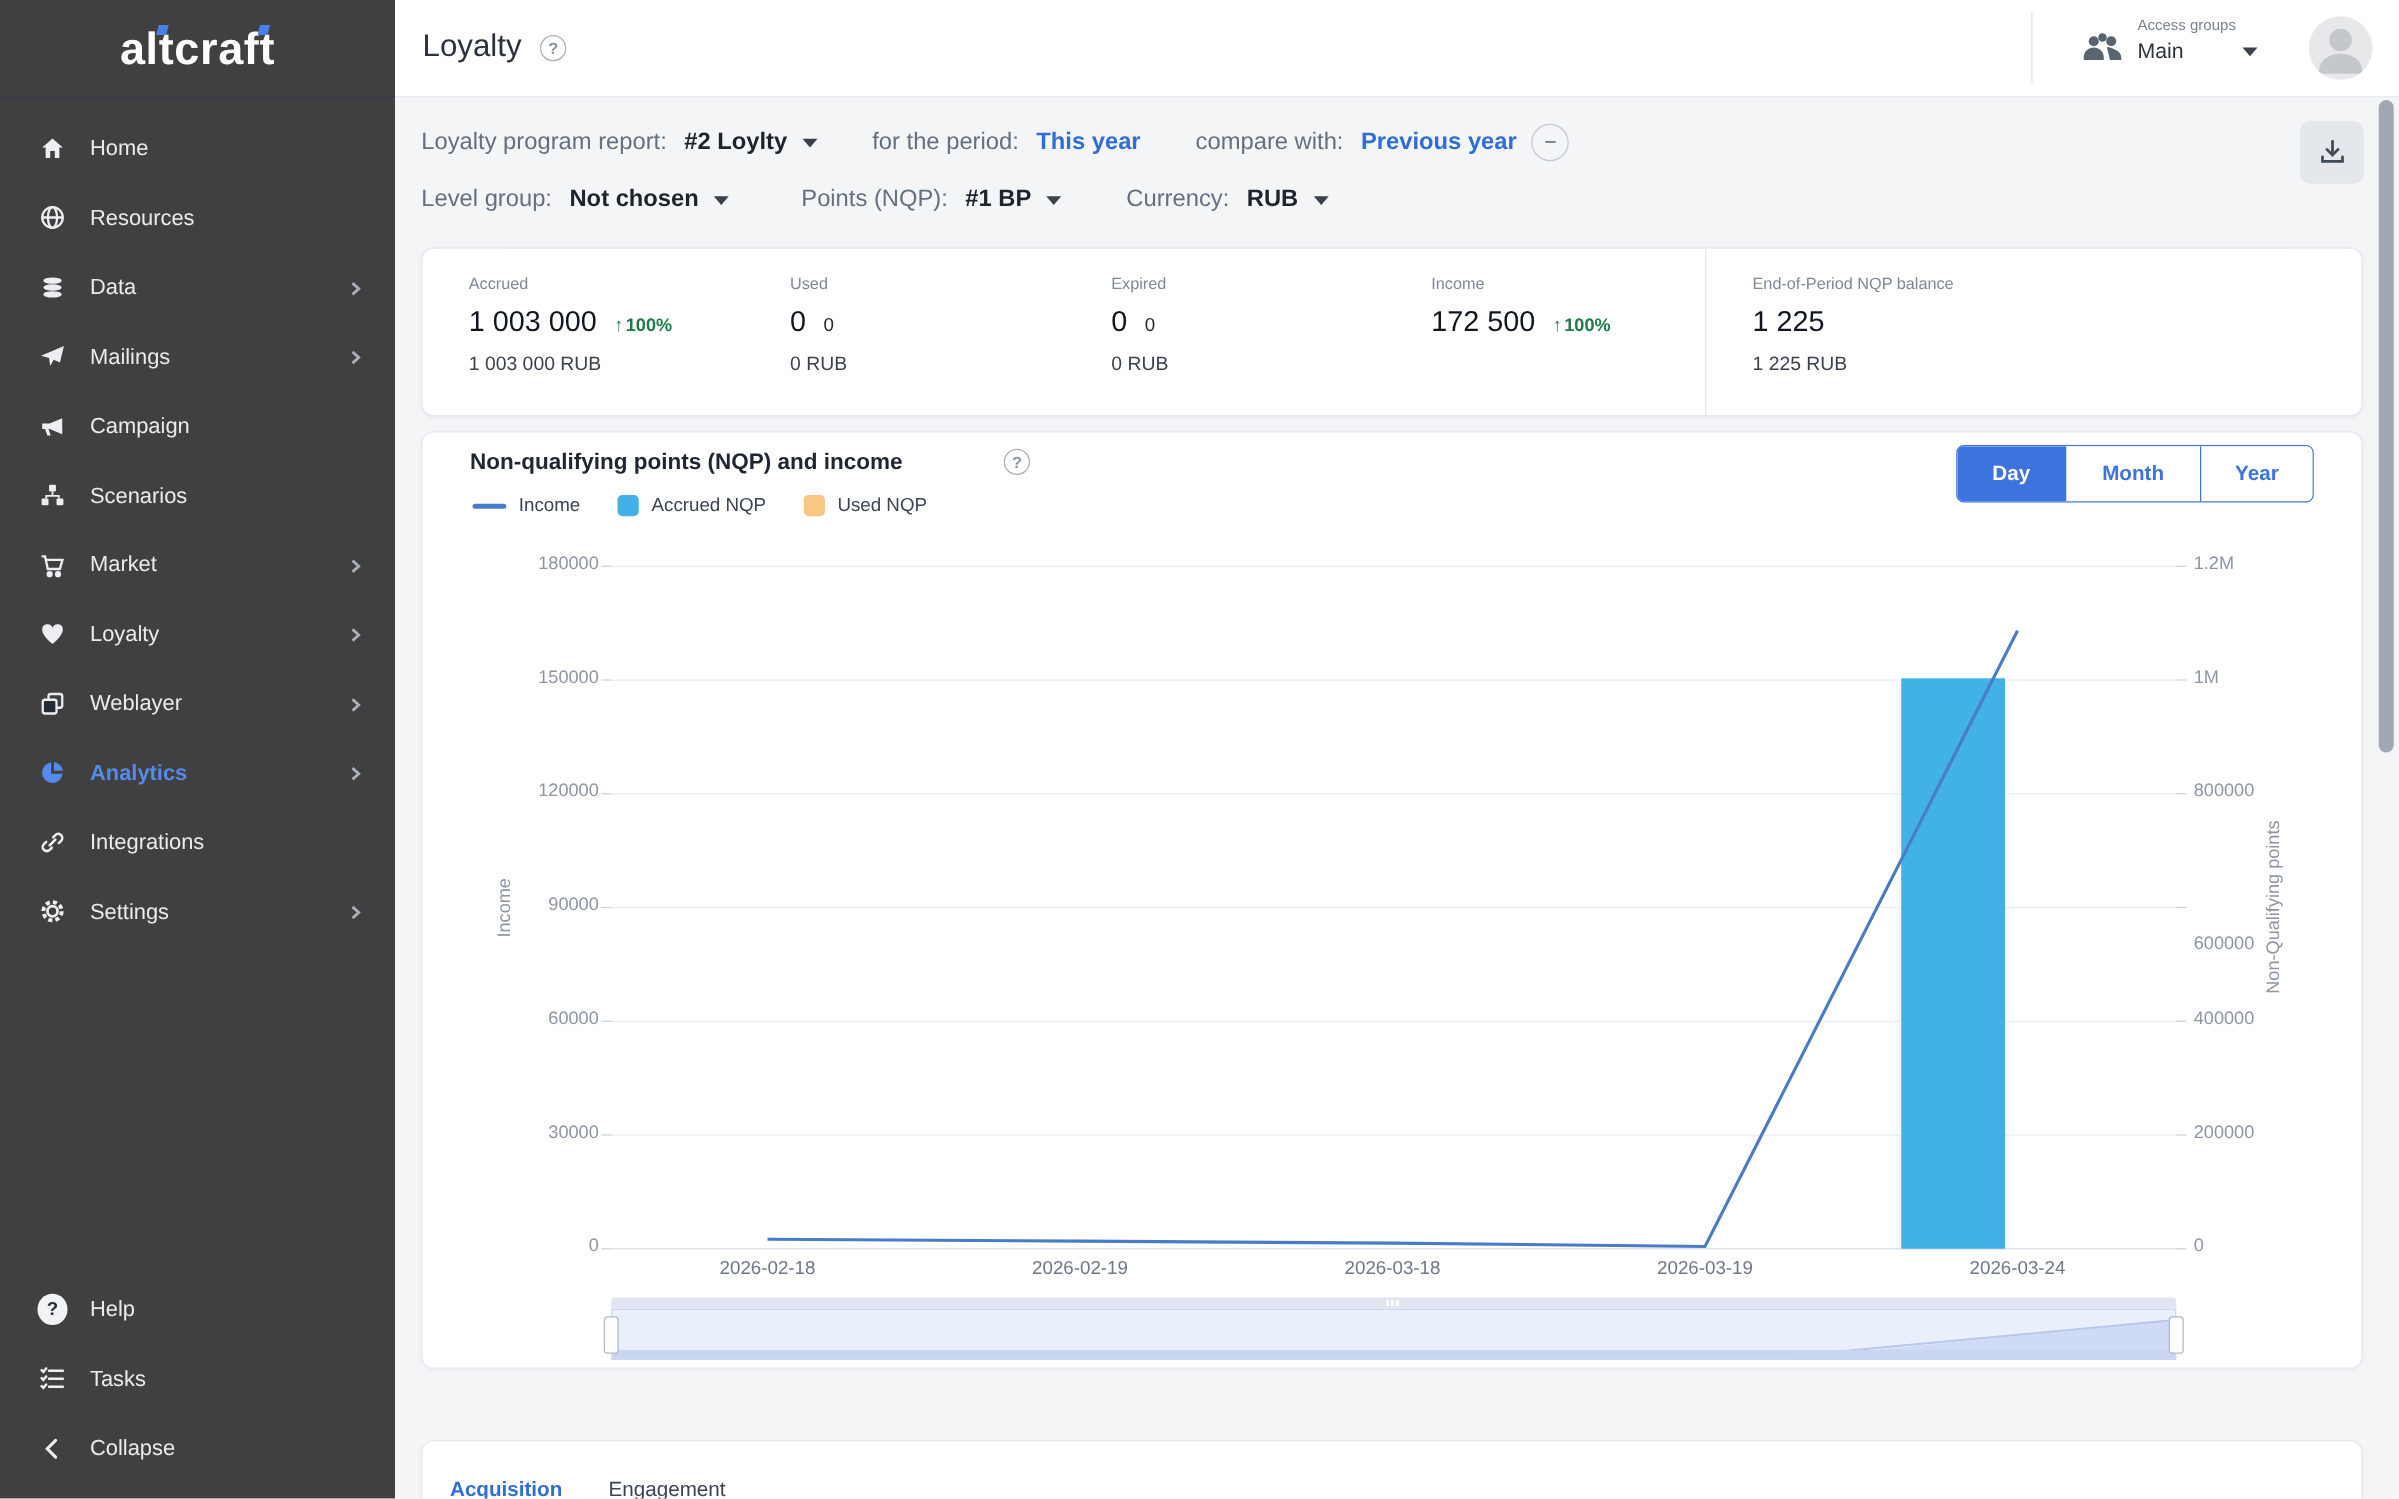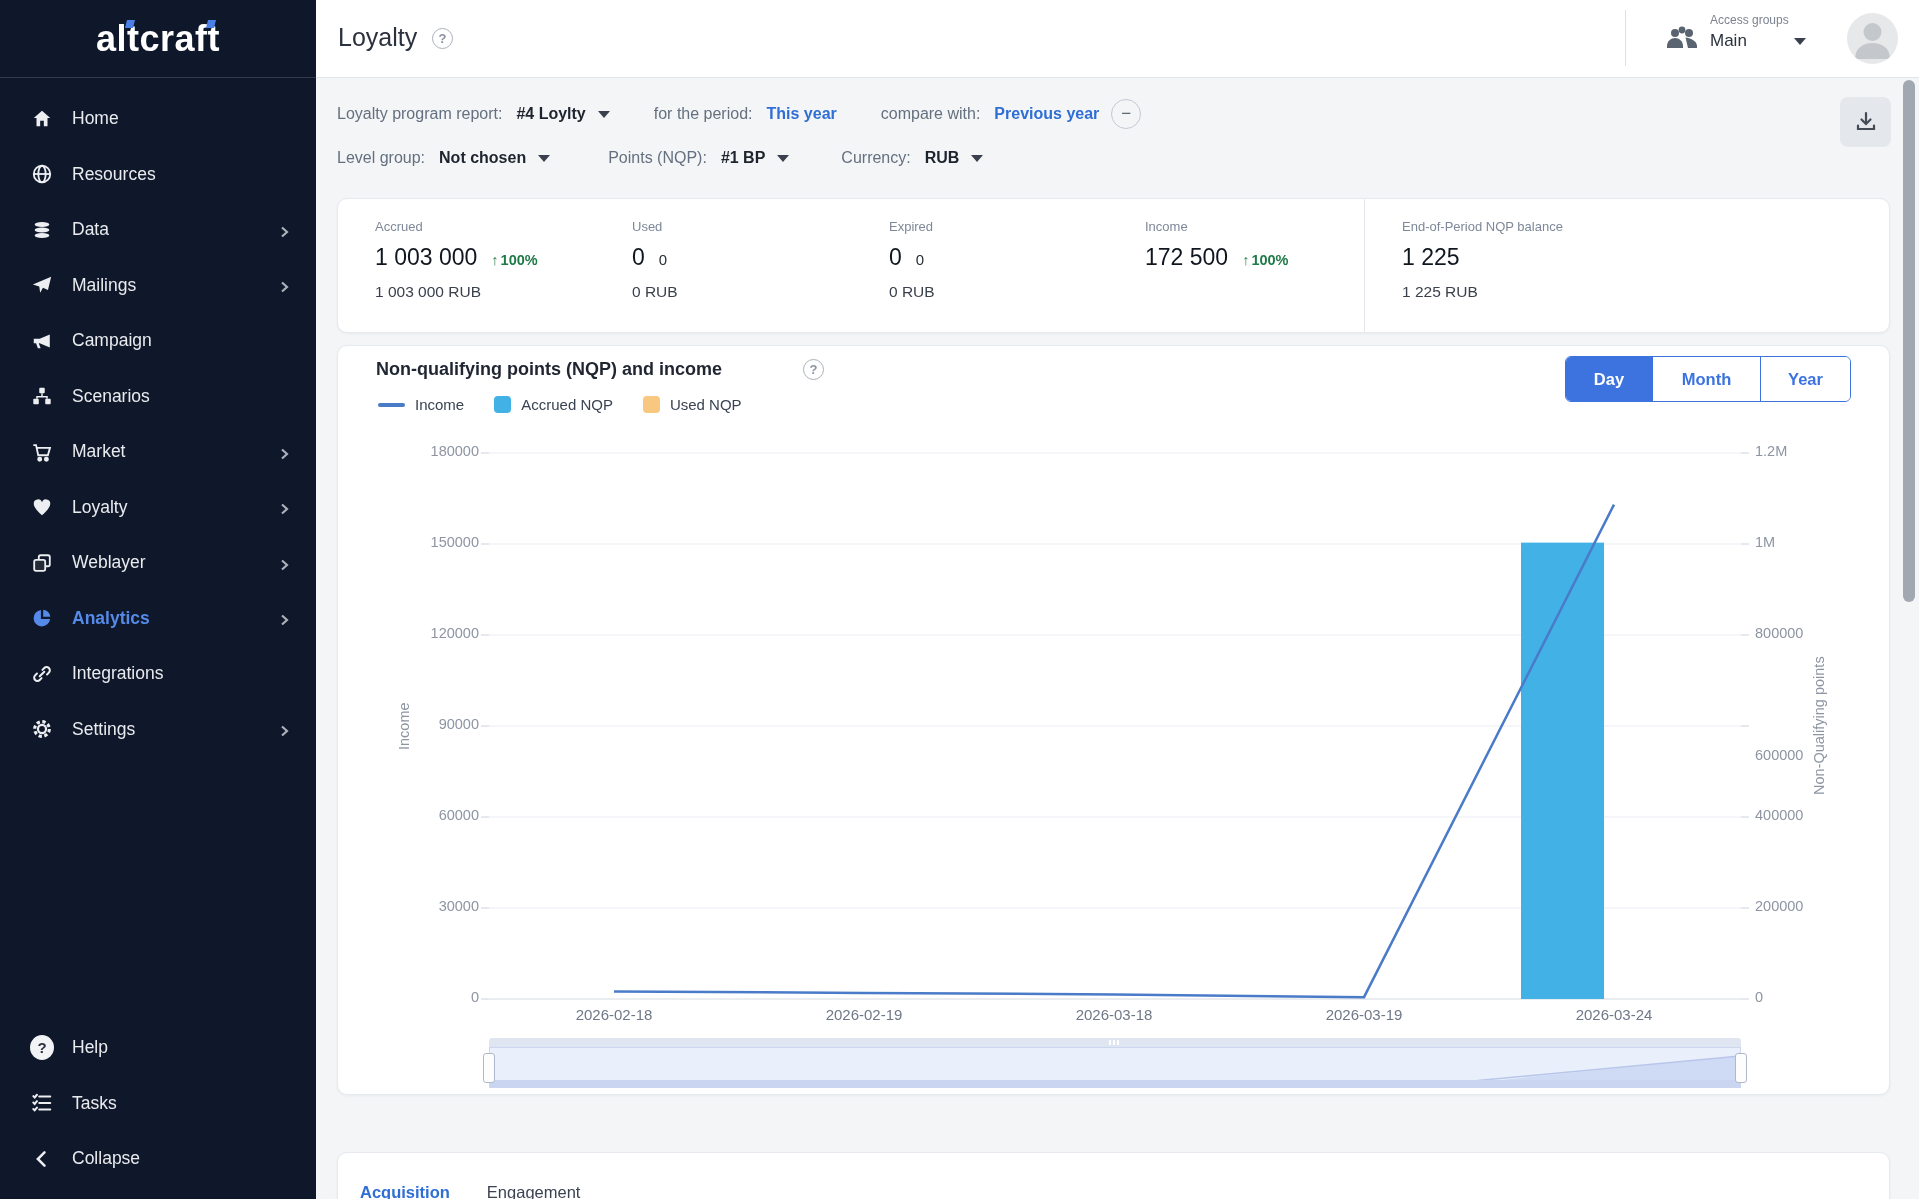--- a/index.html
+++ b/index.html
@@ -1,20 +1,20 @@
 <!DOCTYPE html>
 <html><head>
 <meta charset="utf-8">
 <style>
   html,body{margin:0;padding:0;}
   *{box-sizing:border-box;font-family:"Liberation Sans","DejaVu Sans",sans-serif;}
   .page{position:relative;width:1919px;height:1199px;overflow:hidden;background:#f4f5f7;}
 
   
-  .sidebar{position:absolute;left:0;top:0;width:316px;height:1199px;background:#0f172a;}
+  .sidebar{position:absolute;left:0;top:0;width:316px;height:1199px;background:#404040;}
   .logo-wrap{height:78px;display:flex;align-items:center;justify-content:center;border-bottom:1px solid #343c49;}
   .logo{font-size:36px;font-weight:bold;color:#fff;letter-spacing:.5px;}
   .logo .lt{position:relative;}
   .logo .lt::before{content:"";position:absolute;top:2px;left:-1px;width:8px;height:8px;background:#4b7fe8;transform:skewX(-14deg);}
   .nav{position:absolute;top:91px;left:0;width:100%;}
   .nav-item{height:55.5px;display:flex;align-items:center;padding:0 26px 0 30px;cursor:pointer;color:#e9ebee;}
   .nav-item .ni-icon{width:24px;height:24px;flex:0 0 24px;display:flex;align-items:center;justify-content:center;color:#eceef1;}
   .nav-item .ni-label{margin-left:18px;font-size:17.5px;flex:1;}
   .nav-item.active{color:#568ae8;}
   .nav-item.active .ni-icon{color:#568ae8;}
@@ -34,21 +34,21 @@
   .people-icon{position:absolute;left:1346px;top:24px;width:40px;height:32px;color:#5a6370;}
   .ag-label{position:absolute;left:1394px;top:13px;font-size:12px;color:#7b8390;}
   .ag-value{position:absolute;left:1394px;top:31px;font-size:17px;color:#2b323e;}
   .hdr-caret{position:absolute;left:1478px;top:38px;}
   .avatar{position:absolute;left:1531px;top:13px;width:51px;height:51px;border-radius:50%;background:#e7e8ea;overflow:hidden;}
 
   .caret{width:0;height:0;border-left:6px solid transparent;border-right:6px solid transparent;border-top:7px solid #3a414c;display:inline-block;}
 
   
   .content{position:absolute;left:316px;top:78px;right:0;bottom:0;background:#f4f5f7;}
-  .frow{position:absolute;left:21px;display:flex;align-items:center;font-size:16px;}
+  .frow{position:absolute;left:21px;display:flex;align-items:center;font-size:19px;}
   .frow-1{top:21px;}
   .frow-2{top:71px;}
   .flabel{color:#64707f;}
   .fvalue{color:#1d242e;font-weight:bold;margin-left:14px;}
   .flink{color:#2f6ed4;font-weight:bold;margin-left:14px;cursor:pointer;}
   .fgap{width:44px;}
   .fcaret{margin-left:12px;}
   .minus-btn{width:30px;height:30px;border:1px solid #c3c9d2;border-radius:50%;background:transparent;color:#596270;font-size:17px;line-height:27px;text-align:center;margin-left:12px;cursor:pointer;}
   .minus-btn::before{content:"−";}
   .dl-btn{position:absolute;left:1524px;top:19px;width:51px;height:50px;background:#e4e7eb;border-radius:8px;display:flex;align-items:center;justify-content:center;color:#434b57;cursor:pointer;}
@@ -297,21 +297,21 @@
           <circle cx="25.5" cy="19" r="9" fill="#c4c7cc"></circle>
           <path d="M8 46 c0 -11 8 -16 17.5 -16 s17.5 5 17.5 16 Z" fill="#c4c7cc"></path>
         </svg>
     </div>
   </div>
 
   <div class="content">
 
     <div class="frow frow-1">
       <span class="flabel">Loyalty program report:</span>
-      <span class="fvalue">#4 Loylty</span>
+      <span class="fvalue">#2 Loylty</span>
       <span class="caret fcaret"></span>
       <span class="fgap"></span>
       <span class="flabel">for the period:</span>
       <span class="flink">This year</span>
       <span class="fgap"></span>
       <span class="flabel">compare with:</span>
       <span class="flink">Previous year</span>
       <span class="minus-btn"></span>
     </div>
 

